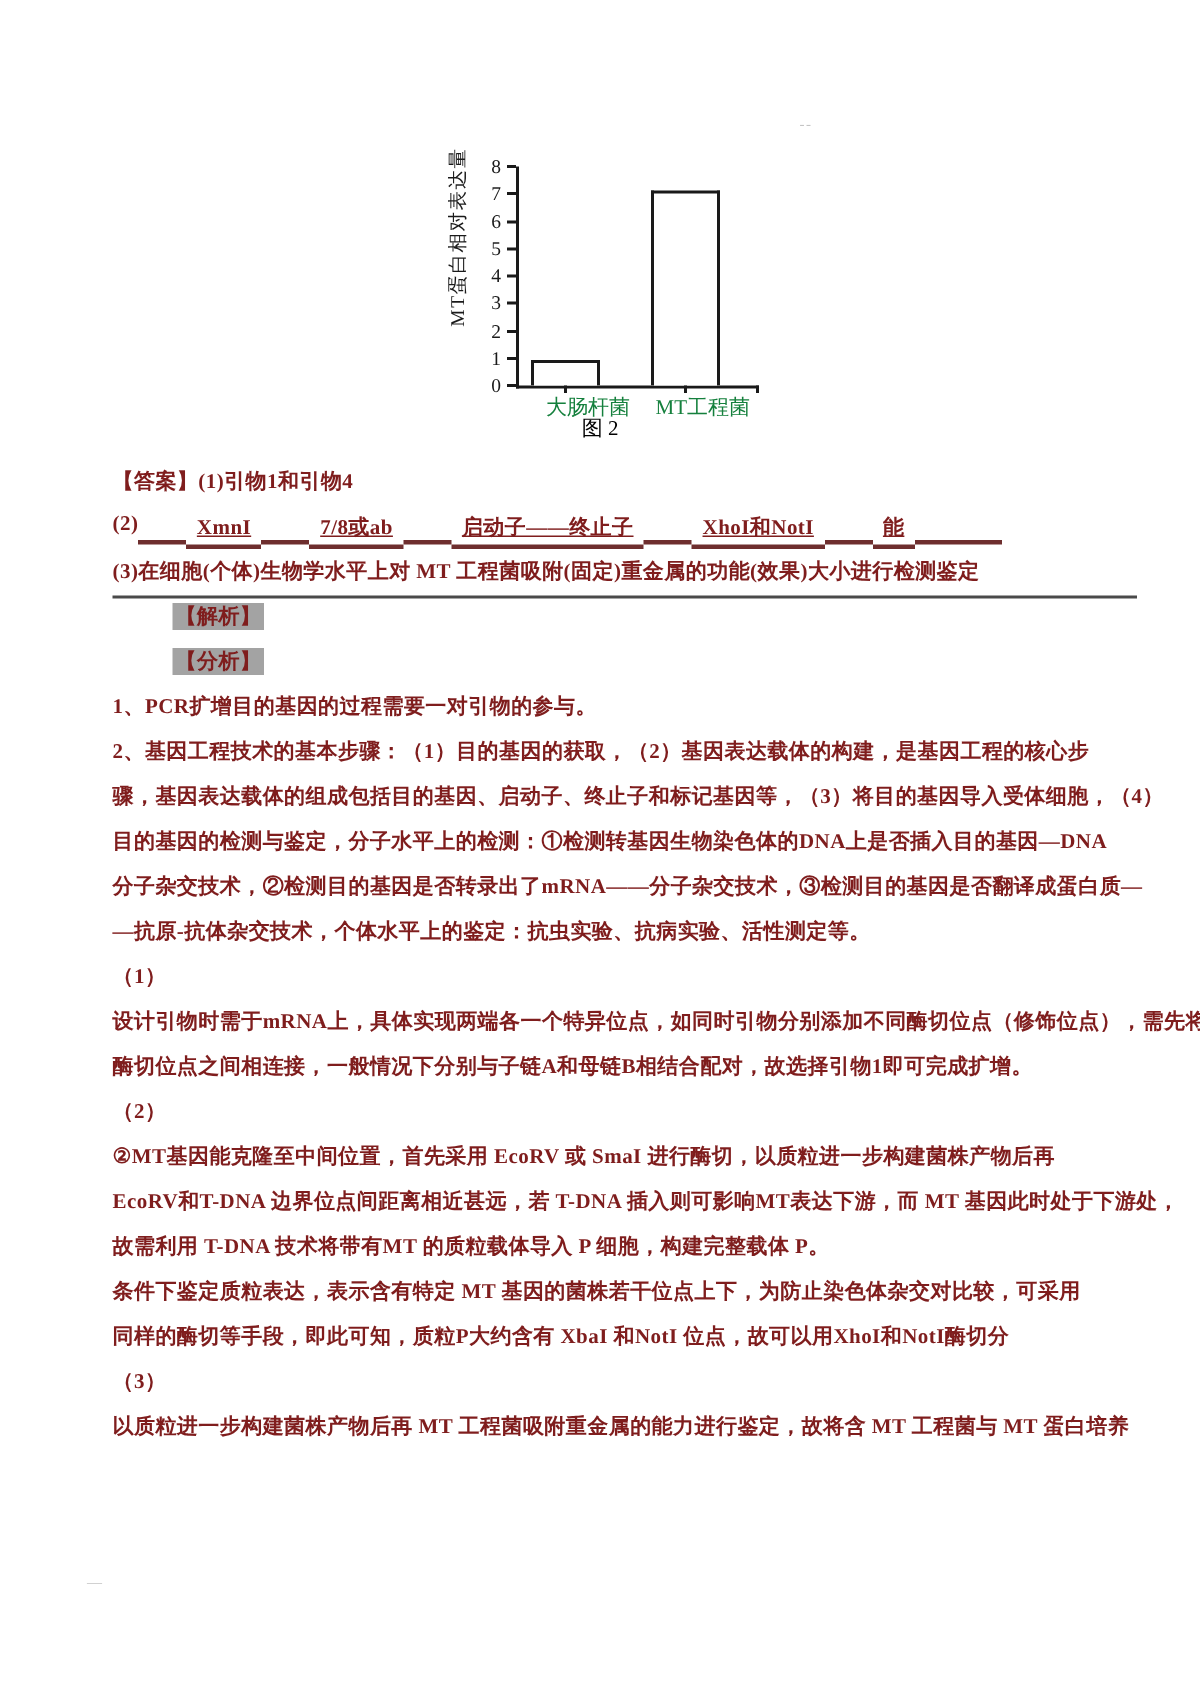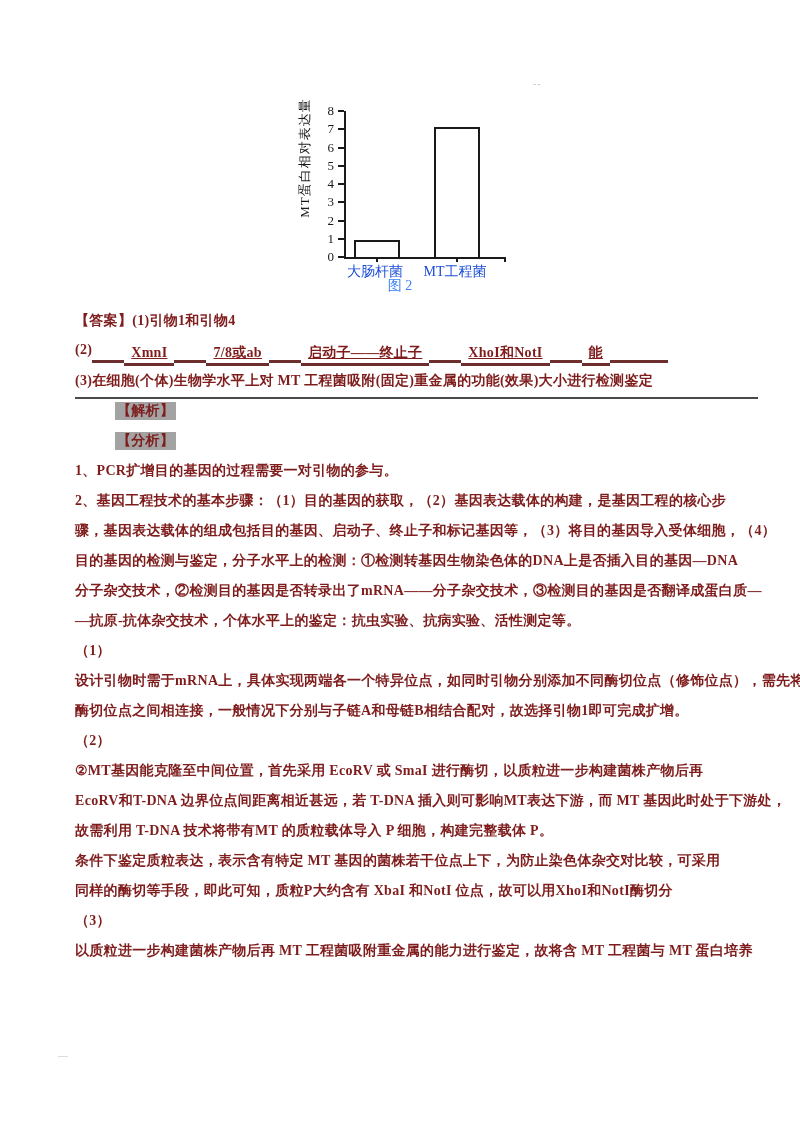--- a/index.html
+++ b/index.html
@@ -10,27 +10,27 @@
   
   #figure { position:absolute; left:287px; top:85px; width:226px; height:220px; background:#fff; }
   #plot {
     position:absolute; left:57px; top:26px; width:160px; height:146px;
     border-left:2px solid #1a1a1a; border-bottom:2px solid #1a1a1a; box-sizing:content-box;
   }
   .ytick-mark { position:absolute; width:6px; height:2px; background:#1a1a1a; }
   .ytick-label { position:absolute; font-size:13px; color:#1a1a1a; text-align:right; width:16px; }
   .xtick-mark { position:absolute; width:2px; height:5px; background:#1a1a1a; }
   .bar { position:absolute; bottom:0; box-sizing:border-box; }
-  .xlabel { position:absolute; font-size:14px; color:#1d4ed8; text-align:center; white-space:nowrap; }
+  .xlabel { position:absolute; font-size:14px; color:#15803d; text-align:right; white-space:nowrap; }
   #ylabel {
     position:absolute; left:-62px; top:64px; width:160px; text-align:center;
     transform:rotate(-90deg); transform-origin:50% 50%;
     font-size:13px; letter-spacing:1px; color:#1a1a1a; white-space:nowrap;
   }
-  #fig-caption { position:absolute; left:0; top:192px; width:100%; text-align:center; font-size:14px; color:#3b82f6; }
+  #fig-caption { position:absolute; left:0; top:192px; width:100%; text-align:center; font-size:14px; color:#000000; }
   
   #doc { position:absolute; left:75px; top:312px; width:700px; }
   .line {
     height:30px; display:flex; align-items:flex-start; white-space:nowrap;
     font-weight:bold; font-size:14px; letter-spacing:0.3px; color:#7f1d1d;
   }
   .line.hl .tag { background:#a3a3a3; padding:0 2px;margin-left:40px; }
   .line.red-underlined { position:relative; }
   .line.red-underlined .ul-full { position:absolute; left:0; bottom:3px; width:683px; height:2px; background:#4a4a4a; }
   .bl-gap { display:inline-block; height:18px; border-bottom:3px solid #6e2e2e; }

